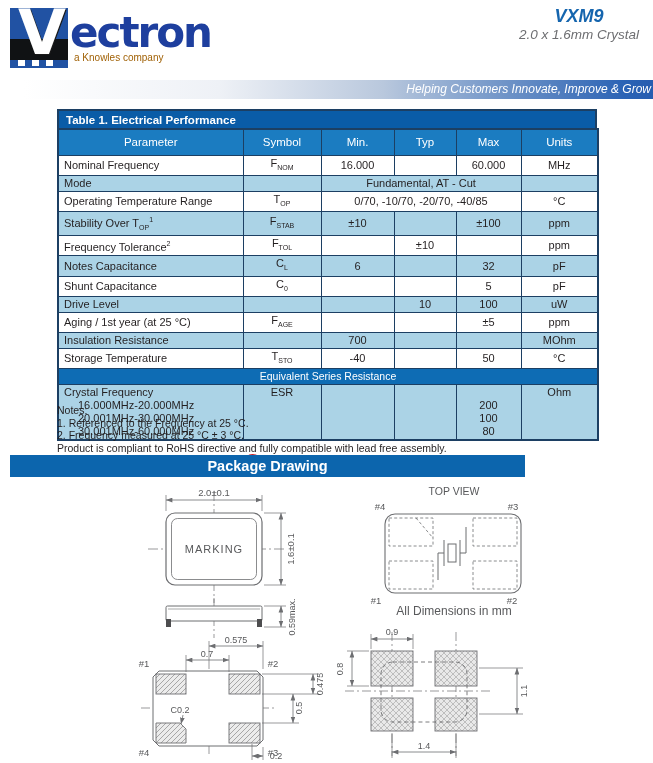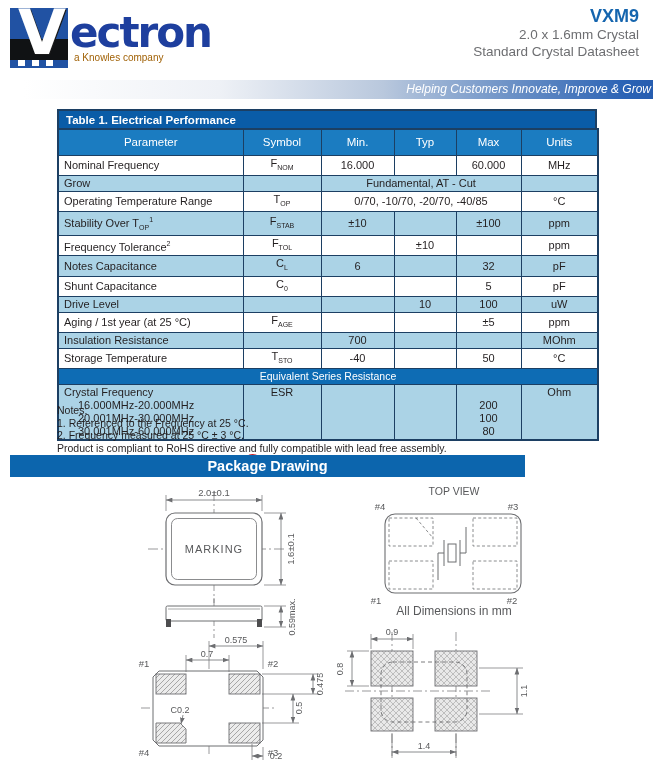--- a/index.html
+++ b/index.html
@@ -12,21 +12,21 @@
   .logo-icon { position:relative; width:58px; height:60px;
     background:linear-gradient(180deg,#2152a3 0 52%, #101214 52% 86%, #2152a3 86% 100%); }
   .logo-icon::after { content:""; position:absolute; bottom:2px; left:8px; height:6px; width:42px;
     background:repeating-linear-gradient(90deg,#fff 0 7px, transparent 7px 14px); }
   .logo-v { position:absolute; left:8px; top:-6px; font-size:62px; font-weight:bold; color:#fff;
     font-family:"DejaVu Sans", sans-serif; line-height:1; text-shadow:1px 1px 0 #1a1a1a; }
   .logo-text { margin-left:2px; padding-top:6px; }
   .logo-brand { font-size:42px; font-weight:bold; color:#1e3f9e; letter-spacing:-2px; line-height:0.9;
     font-family:"DejaVu Sans", sans-serif; }
   .logo-tagline { font-size:10px; color:#a16207; margin-top:0px; padding-left:4px; }
-  .hdr-titles { position:absolute; right:14px; top:6px; text-align:right; }
+  .hdr-titles { position:absolute; right:14px; top:6px; text-align:center;font-style:italic; }
   .product { font-size:18px; font-weight:bold; color:#1565ae; line-height:1.15; }
   .subtitle { font-size:13.5px; color:#6d6e71; line-height:1.25; }
 
   
   .tagline { position:absolute; top:80px; left:0; width:653px; height:19px;
     background:linear-gradient(90deg,#ffffff 0%, #eef1f6 30%, #b9c8dd 55%, #6a90c6 75%, #2b63b5 92%, #2157ab 100%);
     color:#fff; font-style:italic; font-size:12px; line-height:19px; text-align:right; padding-right:26px;margin-left:24px; }
 
   
   .tblwrap { position:absolute; top:109px; left:57px; width:540px; }
@@ -73,21 +73,20 @@
         <span class="logo-v">V</span>
       </div>
       <div class="logo-text">
         <div class="logo-brand">ectron</div>
         <div class="logo-tagline">a Knowles company</div>
       </div>
     </div>
     <div class="hdr-titles">
       <div class="product">VXM9</div>
       <div class="subtitle">2.0 x 1.6mm Crystal</div>
-      <div class="subtitle">Standard Crystal Datasheet</div>
     </div>
   </div>
 
   <div class="tagline">Helping Customers Innovate, Improve &amp; Grow</div>
 
   <div class="tblwrap">
     <div class="tbl-title">Table 1. Electrical Performance</div>
     <table>
       <colgroup>
           <col style="width:185px">
@@ -110,21 +109,21 @@
       <tbody>
         <tr>
           <td class="p">Nominal Frequency</td>
           <td class="c"><span>F</span><sub>NOM</sub></td>
           <td class="c">16.000</td>
           <td class="c"></td>
           <td class="c">60.000</td>
           <td class="c">MHz</td>
         </tr>
         <tr class="alt">
-          <td class="p">Grow</td>
+          <td class="p">Mode</td>
           <td class="c"></td>
           <td class="c" colspan="3">Fundamental, AT - Cut</td>
           <td class="c"></td>
         </tr>
         <tr>
           <td class="p">Operating Temperature Range</td>
           <td class="c"><span>T</span><sub>OP</sub></td>
           <td class="c" colspan="3">0/70, -10/70, -20/70, -40/85</td>
           <td class="c">°C</td>
         </tr>

